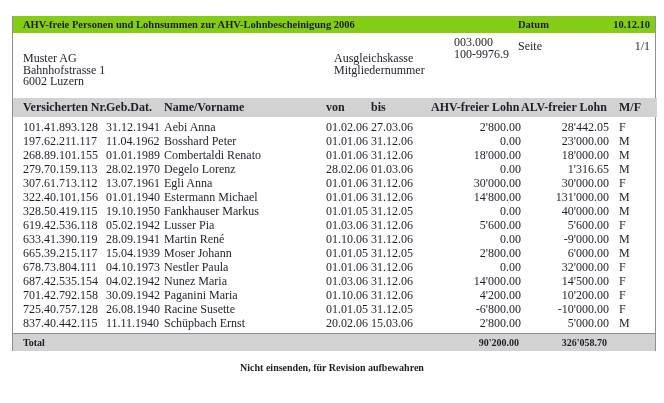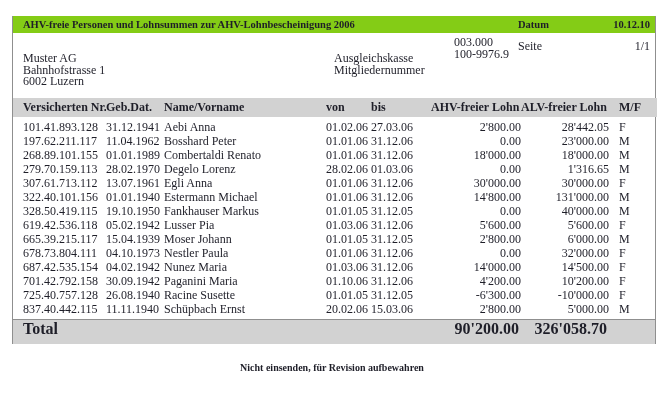--- a/index.html
+++ b/index.html
@@ -72,23 +72,23 @@
   .c2 { width: 162px; }
   .c3 { width: 45px; }
   .c4 { width: 60px; }
   .c5 { width: 90px; text-align: right; }
   .c6 { width: 88px; text-align: right; }
   .c7 { width: 48px; padding-left: 10px; }
 
   .total-band {
     background: #d2d2d2;
     border-top: 1px solid #8f8f8f;
-    height: 25px;
+    height: 18px;
     line-height: 17px;
-    font-size: 16px;
+    font-size: 10px;
     font-weight: bold;
     position: relative;
     margin-top: 3px;
   }
   .total-band .t-label { padding-left: 10px; }
   .total-band .t-ahv { position: absolute; right: 136px; top: 0; }
   .total-band .t-alv { position: absolute; right: 48px; top: 0; }
 
   .footer-note {
     position: absolute;
@@ -216,20 +216,30 @@
           <td class="c0">619.42.536.118</td>
           <td class="c1">05.02.1942</td>
           <td class="c2">Lusser Pia</td>
           <td class="c3">01.03.06</td>
           <td class="c4">31.12.06</td>
           <td class="c5">5'600.00</td>
           <td class="c6">5'600.00</td>
           <td class="c7">F</td>
         </tr>
         <tr>
+          <td class="c0">633.41.390.119</td>
+          <td class="c1">28.09.1941</td>
+          <td class="c2">Martin René</td>
+          <td class="c3">01.10.06</td>
+          <td class="c4">31.12.06</td>
+          <td class="c5">0.00</td>
+          <td class="c6">-9'000.00</td>
+          <td class="c7">M</td>
+        </tr>
+        <tr>
           <td class="c0">665.39.215.117</td>
           <td class="c1">15.04.1939</td>
           <td class="c2">Moser Johann</td>
           <td class="c3">01.01.05</td>
           <td class="c4">31.12.05</td>
           <td class="c5">2'800.00</td>
           <td class="c6">6'000.00</td>
           <td class="c7">M</td>
         </tr>
         <tr>
@@ -261,21 +271,21 @@
           <td class="c5">4'200.00</td>
           <td class="c6">10'200.00</td>
           <td class="c7">F</td>
         </tr>
         <tr>
           <td class="c0">725.40.757.128</td>
           <td class="c1">26.08.1940</td>
           <td class="c2">Racine Susette</td>
           <td class="c3">01.01.05</td>
           <td class="c4">31.12.05</td>
-          <td class="c5">-6'300.00</td>
+          <td class="c5">-6'800.00</td>
           <td class="c6">-10'000.00</td>
           <td class="c7">F</td>
         </tr>
         <tr>
           <td class="c0">837.40.442.115</td>
           <td class="c1">11.11.1940</td>
           <td class="c2">Schüpbach Ernst</td>
           <td class="c3">20.02.06</td>
           <td class="c4">15.03.06</td>
           <td class="c5">2'800.00</td>

